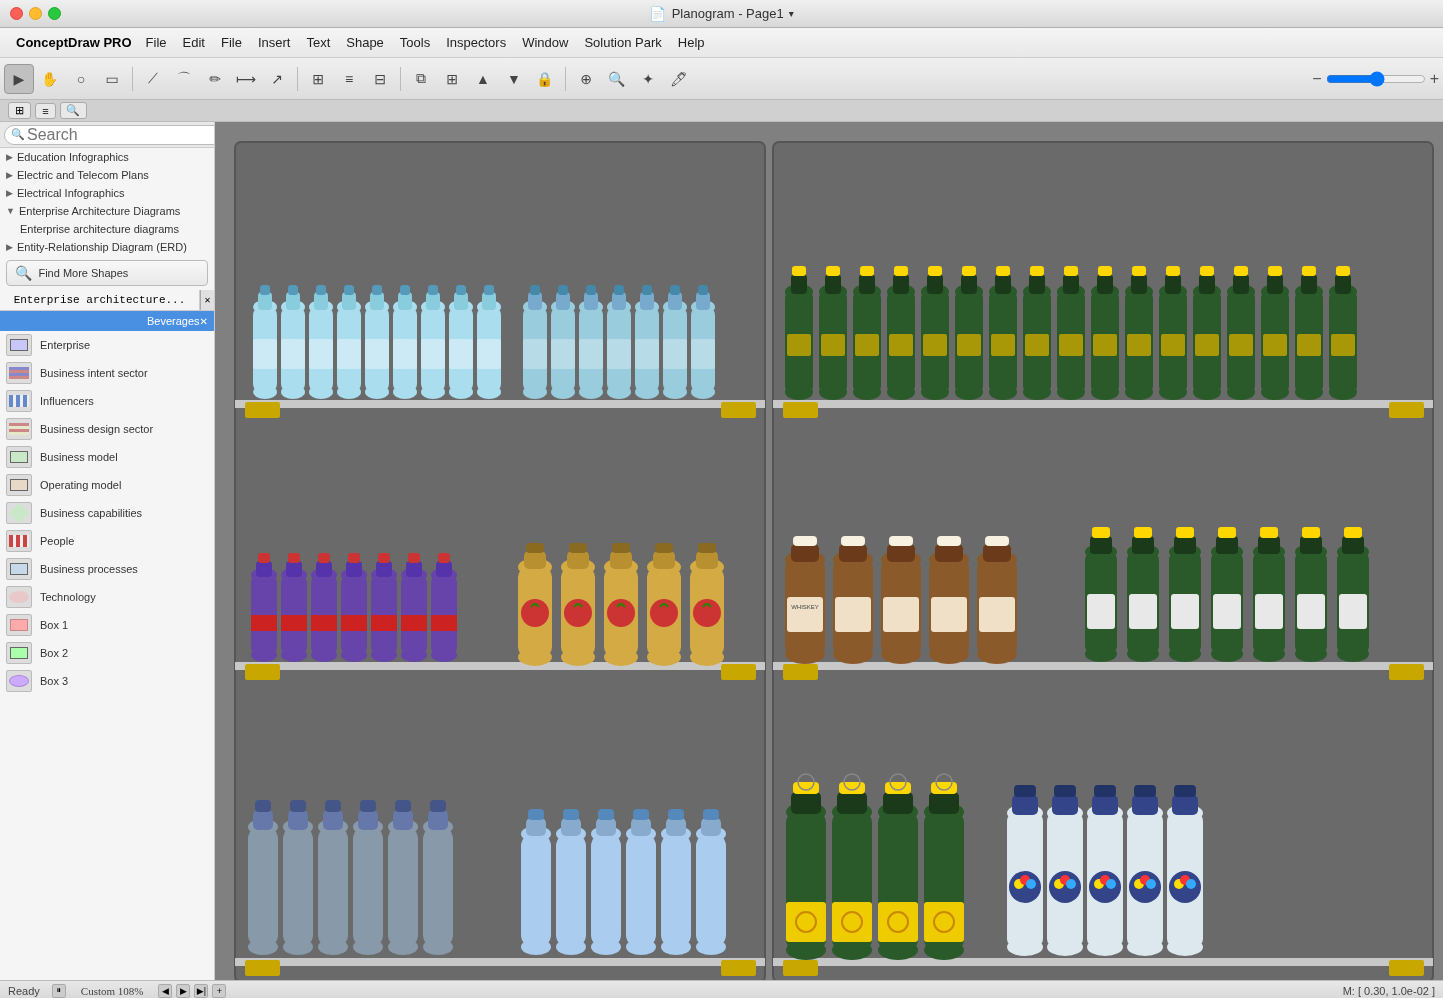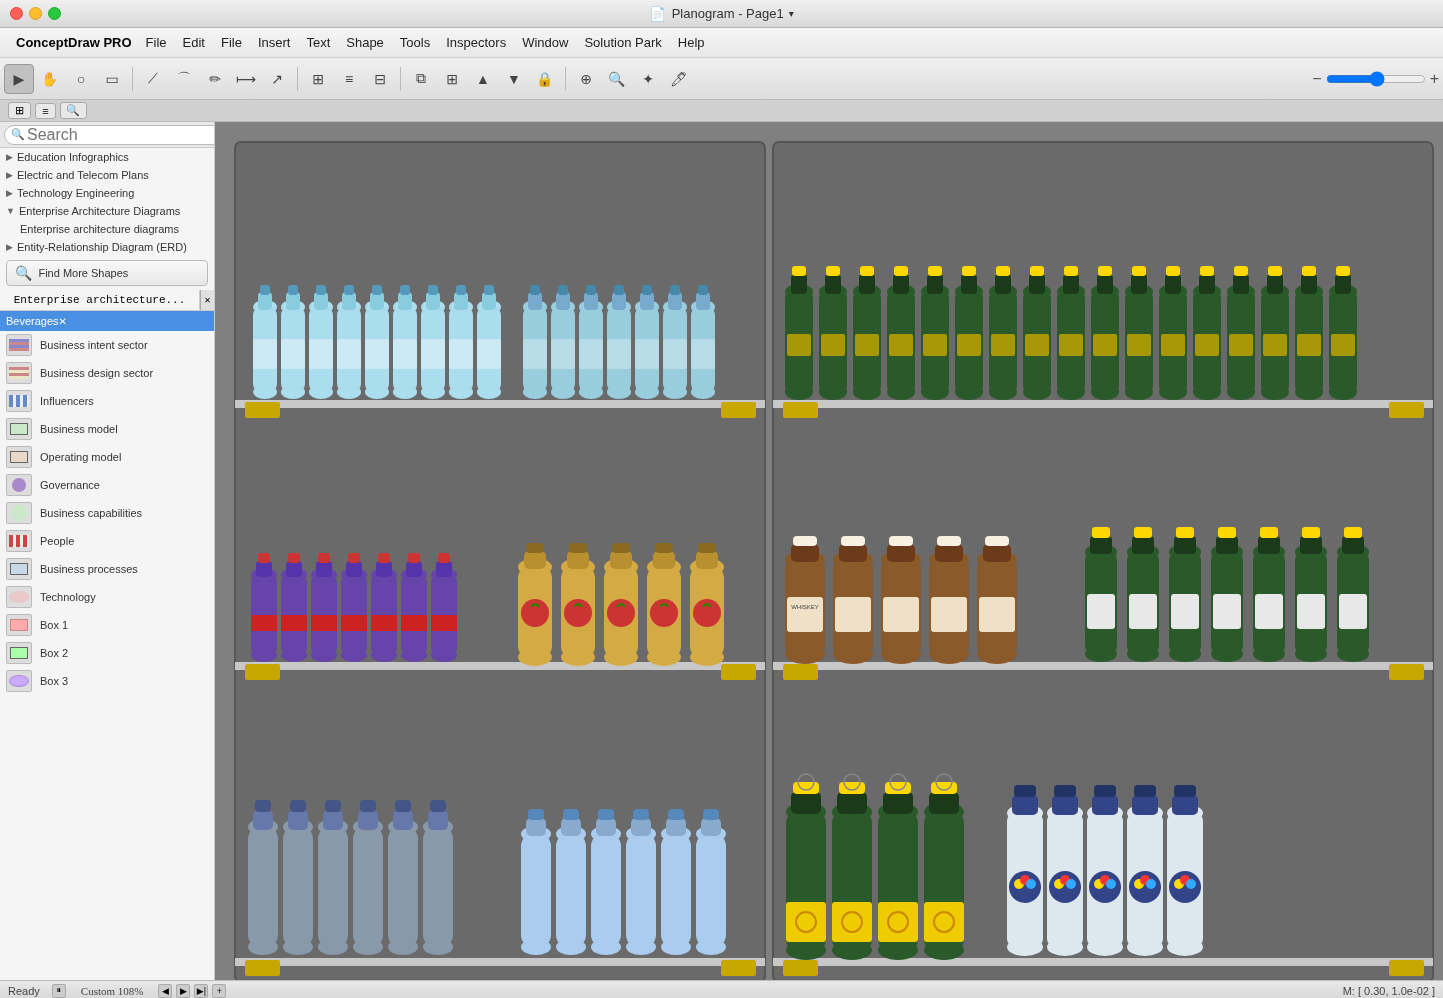--- a/index.html
+++ b/index.html
@@ -108,21 +108,21 @@
       font-size: 11px; color: #444; gap: 12px;
     }
     #statusbar .status-text { }
     #statusbar .coord { margin-left: auto; }
     #statusbar .page-controls { display: flex; align-items: center; gap: 4px; }
     .page-btn { width: 14px; height: 14px; background: #ccc; border: 1px solid #aaa; border-radius: 2px; cursor: pointer; font-size: 9px; display: flex; align-items: center; justify-content: center; }
 
     
     .panel-active-item {
       display: flex; align-items: center; padding: 4px 6px; background: #4a90e2; color: white;
-      font-size: 11px; cursor: pointer; justify-content: flex-start;
+      font-size: 11px; cursor: pointer; justify-content: flex-end;
     }
     .panel-active-item .close-x { color: white; font-size: 10px; }
 
     
     .thumb-rect { width: 18px; height: 12px; border: 1.5px solid #666; background: #c8c8f8; }
     .thumb-diamond { width: 14px; height: 14px; background: #c8e8c8; transform: rotate(45deg); }
     .thumb-oval { width: 20px; height: 12px; border-radius: 50%; background: #e8c8c8; }
     .thumb-stripe { width: 20px; height: 12px; background: repeating-linear-gradient(to bottom, #8888cc 0px, #8888cc 3px, #cc8888 3px, #cc8888 6px); }
     .thumb-lines { width: 20px; height: 12px; background: repeating-linear-gradient(to right, #6688cc 0px, #6688cc 4px, #eee 4px, #eee 7px); }
     .thumb-circle { width: 14px; height: 14px; border-radius: 50%; background: #88aacc; }
@@ -234,21 +234,21 @@
       <div class="lib-section-header">
         <span class="arrow">▶</span>
         <span>Education Infographics</span>
       </div>
       <div class="lib-section-header">
         <span class="arrow">▶</span>
         <span>Electric and Telecom Plans</span>
       </div>
       <div class="lib-section-header">
         <span class="arrow">▶</span>
-        <span>Technology Engineering</span>
+        <span>Electrical Infographics</span>
       </div>
 
       <div class="lib-section-header">
         <span class="arrow">▼</span>
         <span>Enterprise Architecture Diagrams</span>
       </div>
       <div class="shape-item" style="padding-left:20px;">
         <span style="font-size:11px;">Enterprise architecture diagrams</span>
       </div>
       <div class="lib-section-header">
@@ -267,53 +267,53 @@
         </div>
         <div style="width:14px; cursor:pointer; display:flex; align-items:center; justify-content:center; font-size:10px; border-left:1px solid #aaa;">✕</div>
       </div>
       <div class="panel-active-item">
         <span>Beverages</span>
         <span class="close-x">✕</span>
       </div>
 
       <div class="shape-item">
         <div class="shape-thumb">
+            <div class="thumb-rect"></div>
+          </div>
+        <span>Enterprise</span>
+      </div>
+      <div class="shape-item">
+        <div class="shape-thumb">
             <div class="thumb-stripe"></div>
           </div>
         <span>Business intent sector</span>
       </div>
       <div class="shape-item">
         <div class="shape-thumb">
+            <div class="thumb-lines"></div>
+          </div>
+        <span>Influencers</span>
+      </div>
+      <div class="shape-item">
+        <div class="shape-thumb">
             <div class="thumb-stripe" style="background: repeating-linear-gradient(to bottom, #cc8888 0px,#cc8888 3px,#e8e8c8 3px,#e8e8c8 6px);"></div>
           </div>
         <span>Business design sector</span>
       </div>
       <div class="shape-item">
         <div class="shape-thumb">
-            <div class="thumb-lines"></div>
-          </div>
-        <span>Influencers</span>
-      </div>
-      <div class="shape-item">
-        <div class="shape-thumb">
             <div class="thumb-rect" style="background:#c8e8c8;"></div>
           </div>
         <span>Business model</span>
       </div>
       <div class="shape-item">
         <div class="shape-thumb">
             <div class="thumb-rect" style="background:#e8d8c8;"></div>
           </div>
         <span>Operating model</span>
-      </div>
-      <div class="shape-item">
-        <div class="shape-thumb">
-            <div class="thumb-circle" style="background:#aa88cc;"></div>
-          </div>
-        <span>Governance</span>
       </div>
       <div class="shape-item">
         <div class="shape-thumb">
             <div class="thumb-diamond"></div>
           </div>
         <span>Business capabilities</span>
       </div>
       <div class="shape-item">
         <div class="shape-thumb">
             <div class="thumb-lines" style="background: repeating-linear-gradient(to right, #cc4444 0px,#cc4444 4px,#eee 4px,#eee 7px);"></div>

